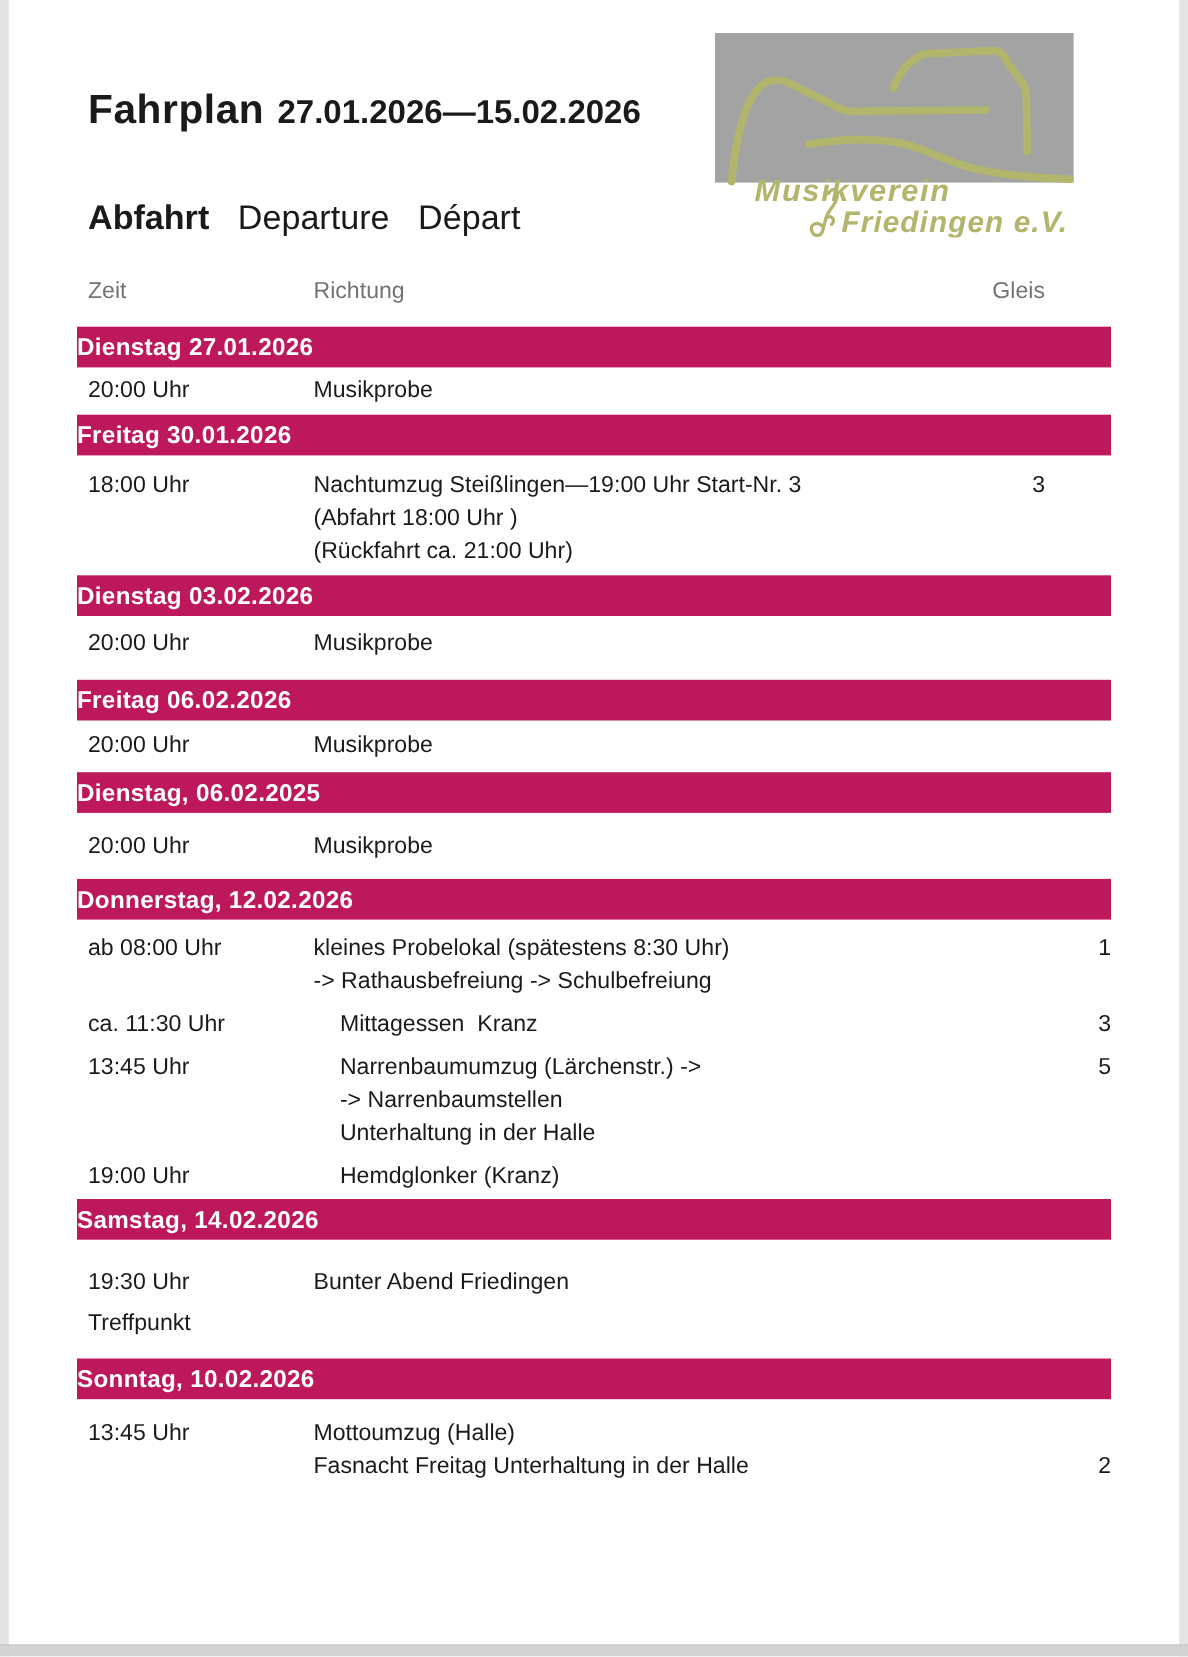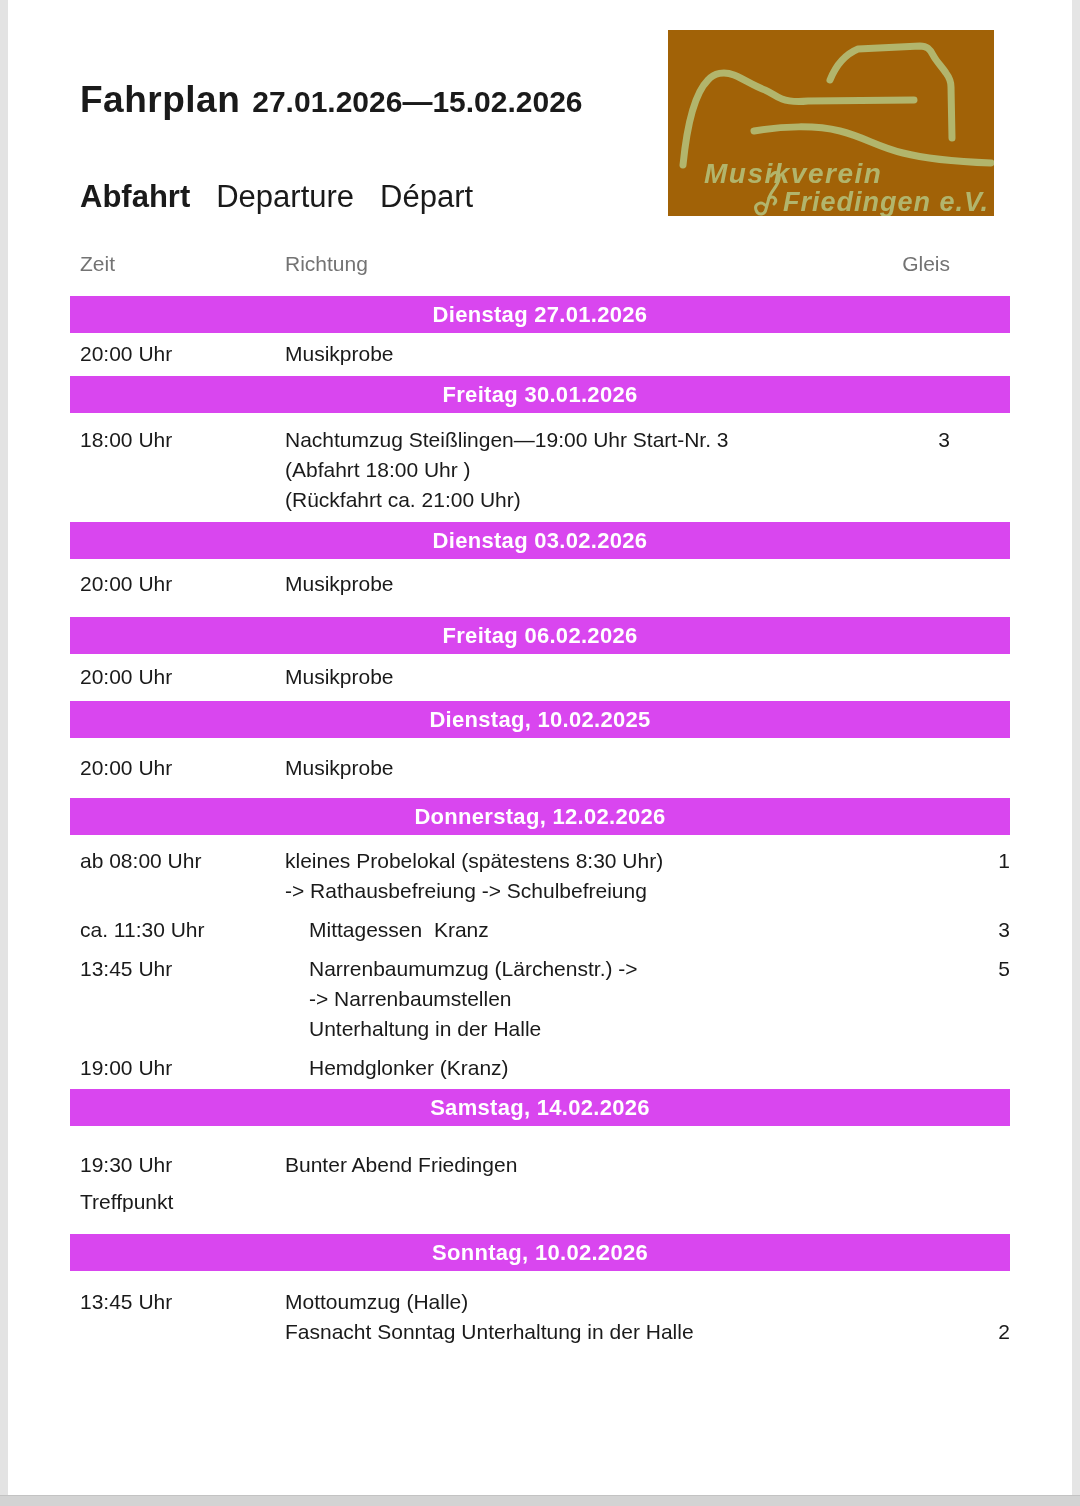--- a/index.html
+++ b/index.html
@@ -19,31 +19,31 @@
   
   .doc-header{position:relative;padding-top:76px;}
   .title-line{margin:0 0 0 80px;line-height:48px;white-space:nowrap;}
   .title-main{font-size:37px;font-weight:bold;letter-spacing:0.5px;}
   .title-dates{font-size:30px;font-weight:bold;margin-left:12px;}
   .subtitle-line{margin:52px 0 0 80px;font-size:31px;line-height:38px;}
   .subtitle-de{font-weight:bold;margin-right:26px;}
   .subtitle-en{margin-right:26px;}
 
   
-  .logo-box{position:absolute;top:30px;left:650px;width:326px;height:186px;background:#a16207;margin-left:18px;}
+  .logo-box{position:absolute;top:30px;left:650px;width:326px;height:136px;background:#a3a3a3;}
   .logo-box svg{display:block;}
 
   
   .board{margin-left:70px;width:940px;}
   .cols-header{margin-top:34px;}
   .cols-header .cell{font-size:21px;line-height:28px;color:#737373;}
   .row,.cols-header{display:grid;grid-template-columns:205px 1fr 120px 60px;padding-left:10px;}
   .cell{white-space:pre-wrap;font-size:21px;line-height:30px;}
   .cell.track{text-align:right;}
-  .banner{background:#d946ef;color:#ffffff;font-weight:bold;font-size:22px;height:37px;line-height:37px;text-align:center;letter-spacing:0.3px;}
+  .banner{background:#be185d;color:#ffffff;font-weight:bold;font-size:22px;height:37px;line-height:37px;letter-spacing:0.3px;}
   section .rows{padding-top:8px;}
   .row + .row{margin-top:9px;gap:24px;}
   .row.clipped{height:25px;overflow:hidden;margin-top:4px;}
 
   
   #sections section:nth-child(1){margin-top:18px;}
   #sections section:nth-child(1) .rows{padding-top:6px;}
   #sections section:nth-child(2){margin-top:7px;}
   #sections section:nth-child(2) .rows{padding-top:12px;}
   #sections section:nth-child(3){margin-top:7px;}
@@ -141,21 +141,21 @@
         <div class="rows">
           <div class="row">
             <div class="cell time">20:00 Uhr</div>
             <div class="cell dir">Musikprobe</div>
             <div class="cell track mid"></div>
             <div class="cell track right"></div>
           </div>
         </div>
       </section>
       <section>
-        <div class="banner">Dienstag, 10.02.2025</div>
+        <div class="banner">Dienstag, 06.02.2025</div>
         <div class="rows">
           <div class="row">
             <div class="cell time">20:00 Uhr</div>
             <div class="cell dir">Musikprobe</div>
             <div class="cell track mid"></div>
             <div class="cell track right"></div>
           </div>
         </div>
       </section>
       <section>
@@ -206,21 +206,21 @@
             <div class="cell track right"></div>
           </div>
         </div>
       </section>
       <section>
         <div class="banner">Sonntag, 10.02.2026</div>
         <div class="rows">
           <div class="row">
             <div class="cell time">13:45 Uhr</div>
             <div class="cell dir">Mottoumzug (Halle)
-Fasnacht Sonntag Unterhaltung in der Halle</div>
+Fasnacht Freitag Unterhaltung in der Halle</div>
             <div class="cell track mid"></div>
             <div class="cell track right">
 2</div>
           </div>
         </div>
       </section>
     </div>
 </div>
 
 </body></html>

